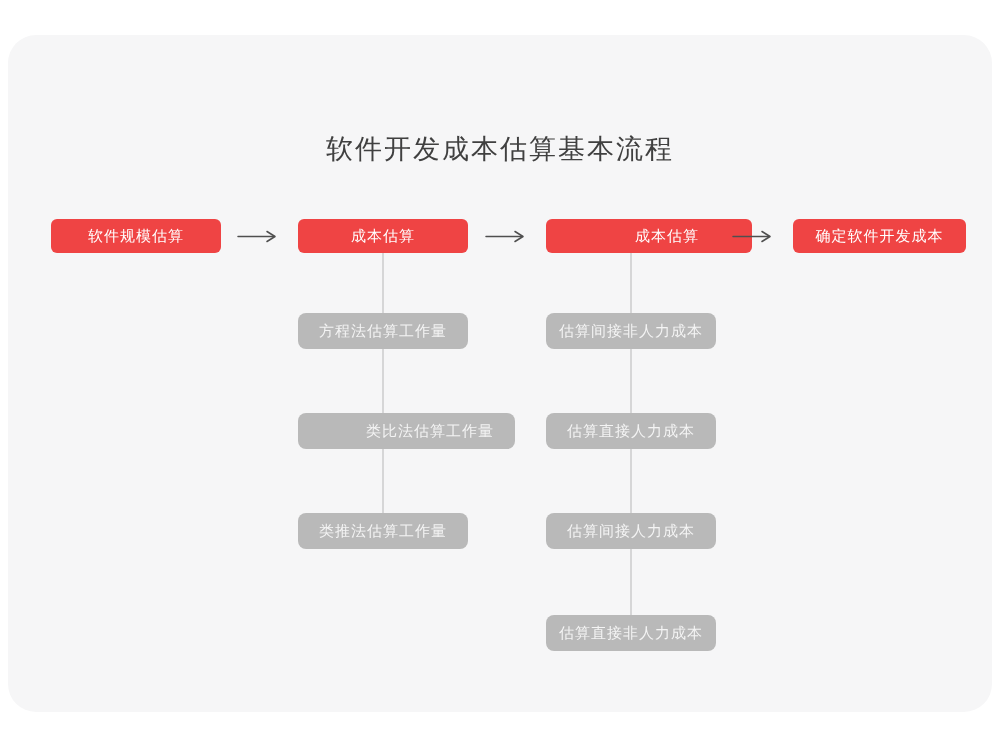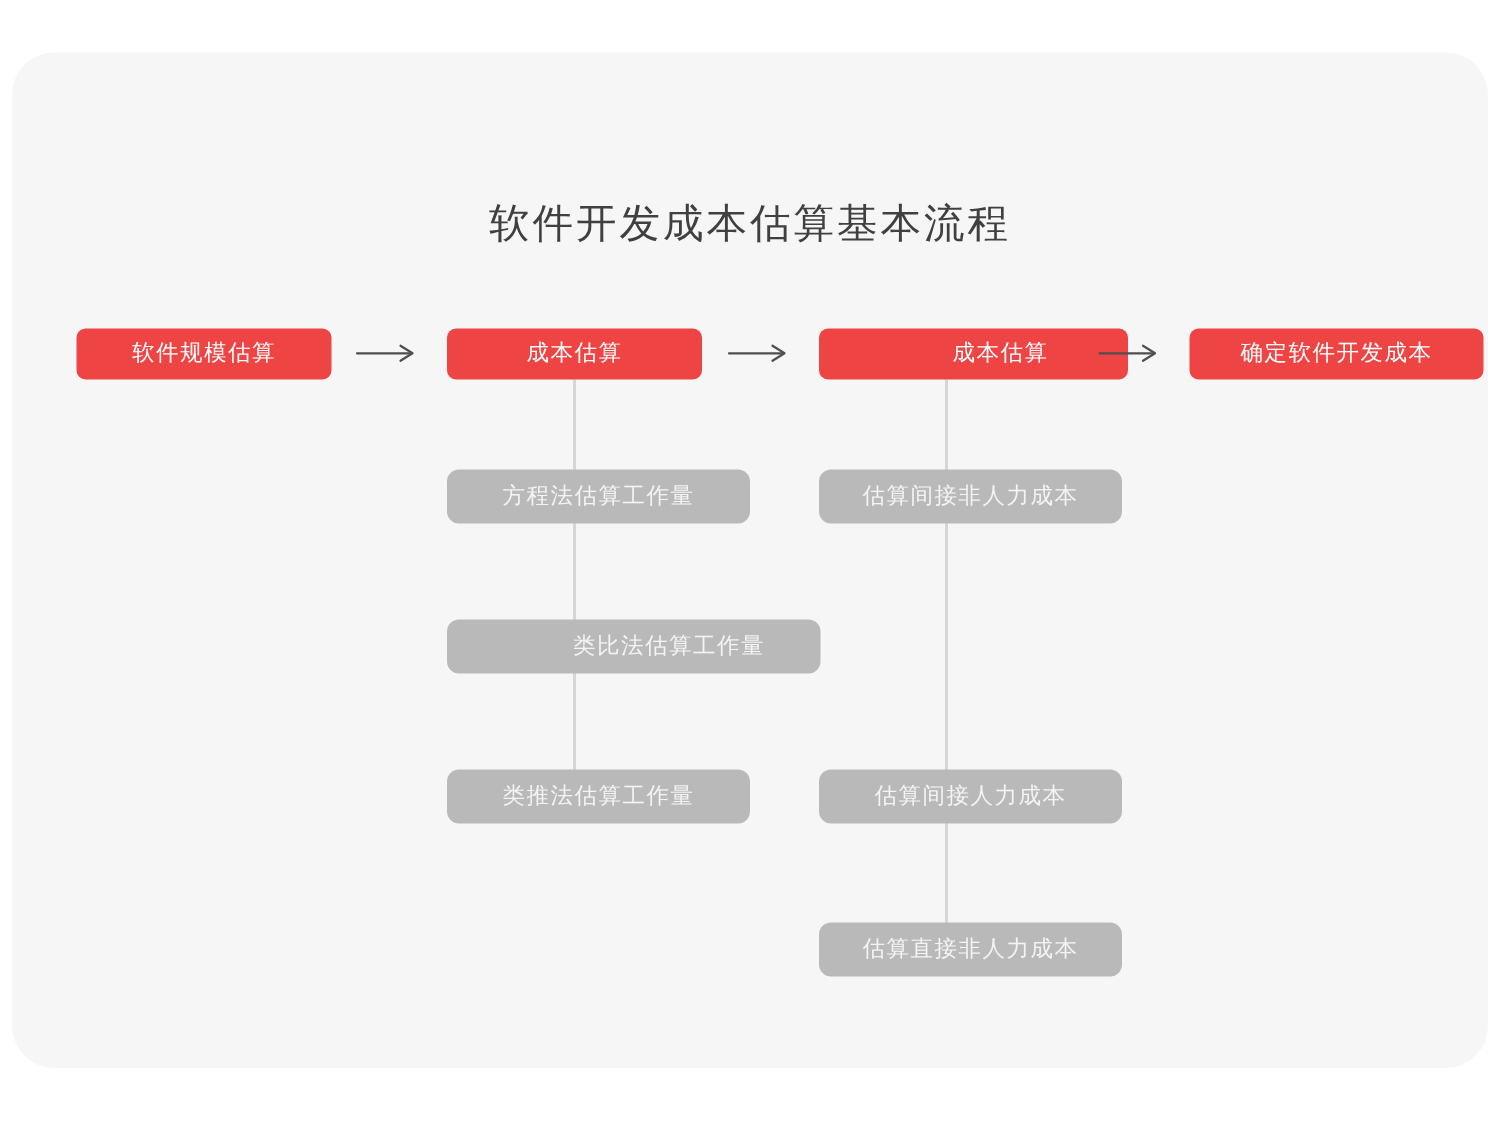--- a/index.html
+++ b/index.html
@@ -48,21 +48,21 @@
   .node.purple {
     top: 184px;
     width: 170px;
     height: 34px;
     line-height: 34px;
     border-radius: 6px;
     background: #ef4444;
     color: #ffffff;
   }
   .node.gray {
-    width: 202px;
+    width: 170px;
     height: 36px;
     line-height: 36px;
     border-radius: 8px;
     background: #b9b9b9;
     color: #f4f4f4;
   }
   .vline {
     position: absolute;
     width: 2px;
     background: #d6d6d7;
@@ -113,24 +113,25 @@
 
     <div class="node purple" style="left:538px;padding-left:36px;">成本估算</div>
 
     <div class="arrow" style="left:723px;">
       <svg width="46" height="13" viewBox="0 0 46 13">
         <line x1="2" y1="6.5" x2="38" y2="6.5"></line>
         <polyline points="31,1.5 39,6.5 31,11.5"></polyline>
       </svg>
     </div>
 
-    <div class="node purple" style="left:785px; width:196px;">确定软件开发成本</div>
+    <div class="node purple" style="left:785px; width:173px;">确定软件开发成本</div>
 
     <div class="node gray" style="left:290px; top:278px;">方程法估算工作量</div>
     <div class="node gray" style="left:290px; top:378px;padding-left:47px;">类比法估算工作量</div>
     <div class="node gray" style="left:538px; top:278px;">估算间接非人力成本</div>
 
     <div class="node gray" style="left:290px; top:478px;">类推法估算工作量</div>
+    <div class="node gray" style="left:538px; top:378px;">估算直接人力成本</div>
     <div class="node gray" style="left:538px; top:478px;">估算间接人力成本</div>
     <div class="node gray" style="left:538px; top:580px;">估算直接非人力成本</div>
 
   </div>
 </div>
 
 </body></html>

